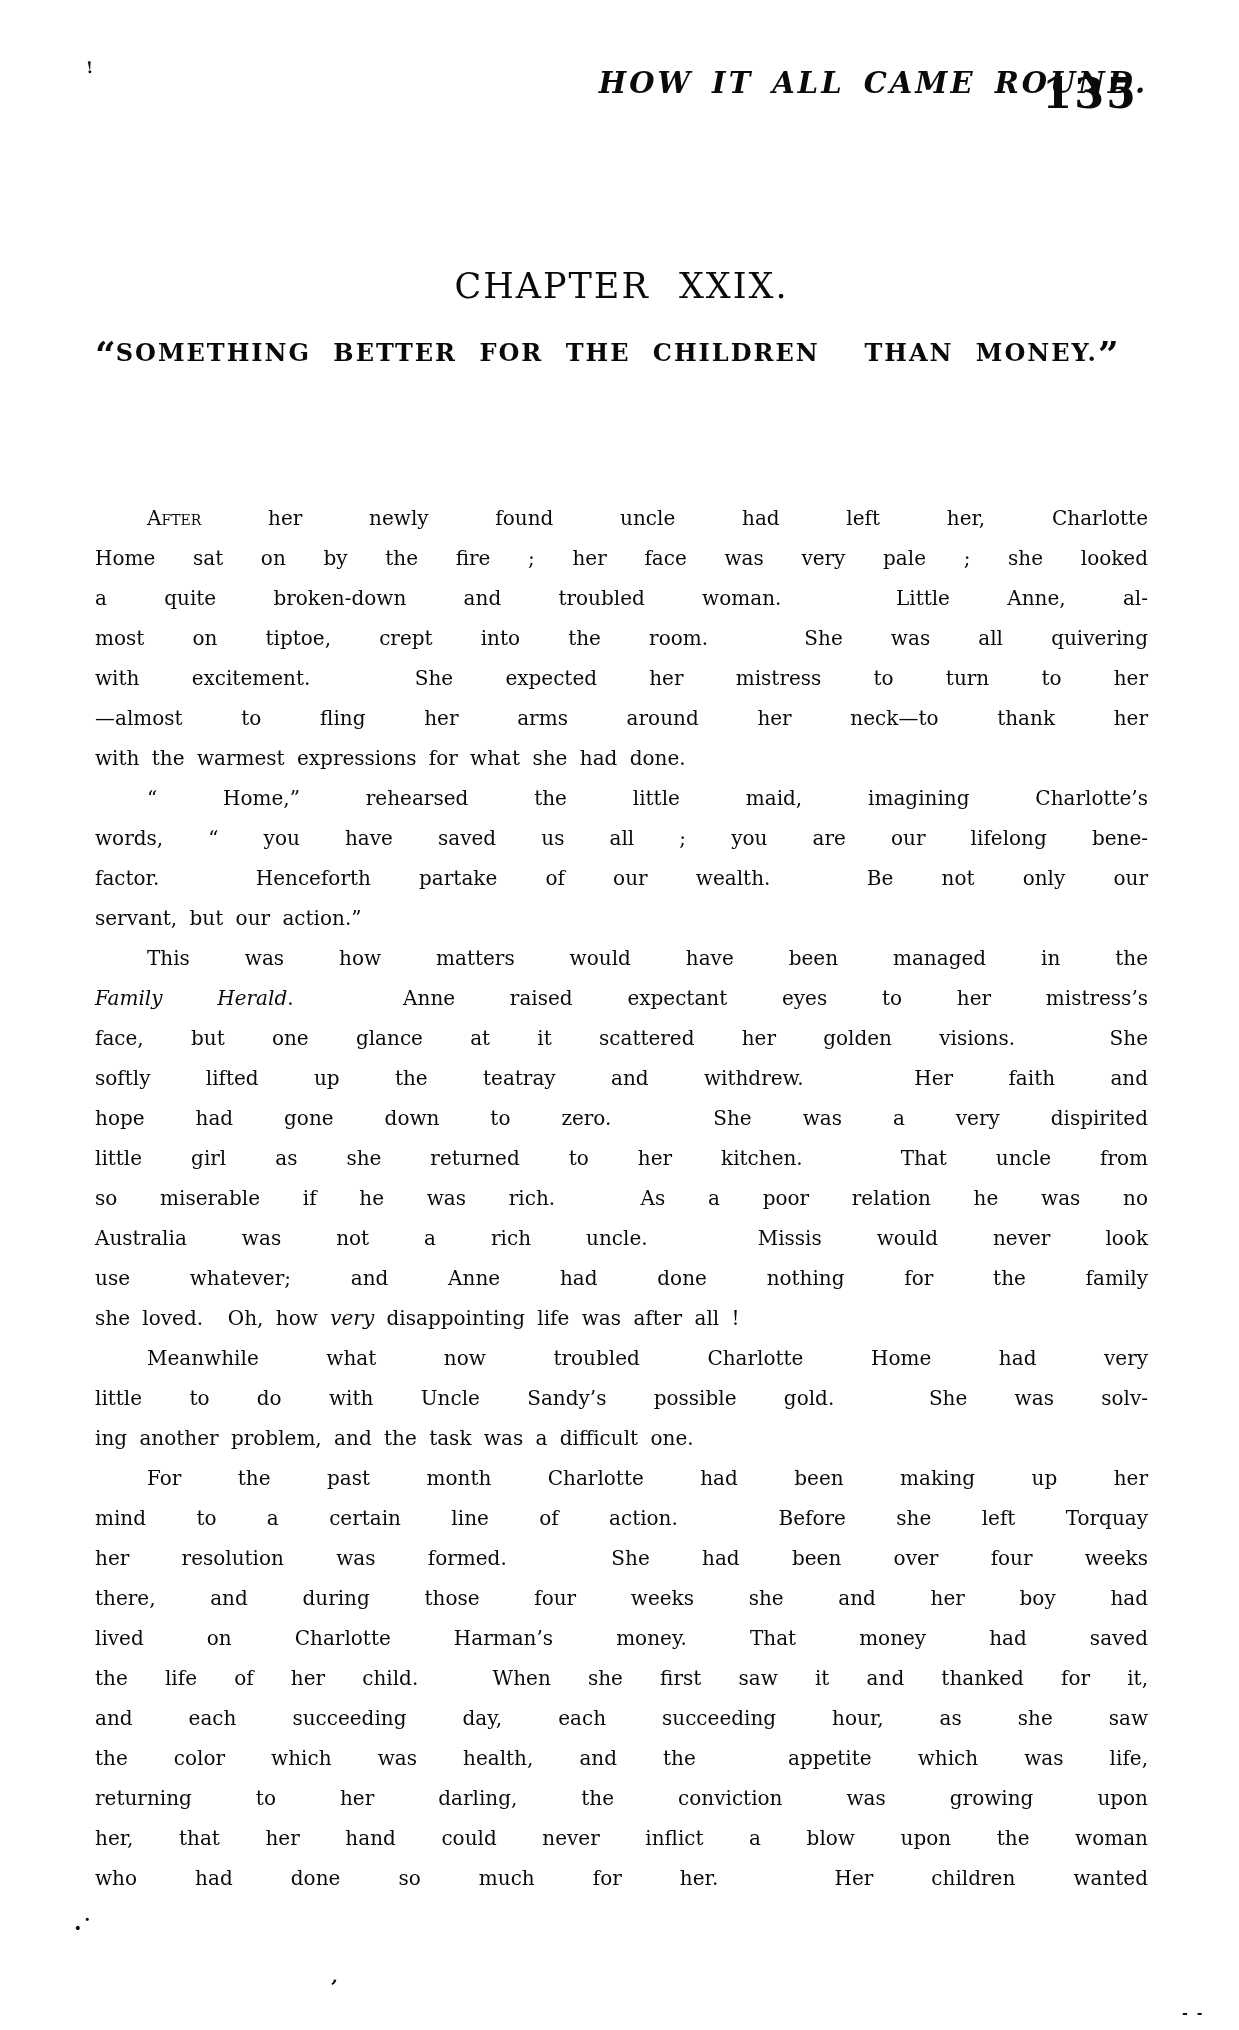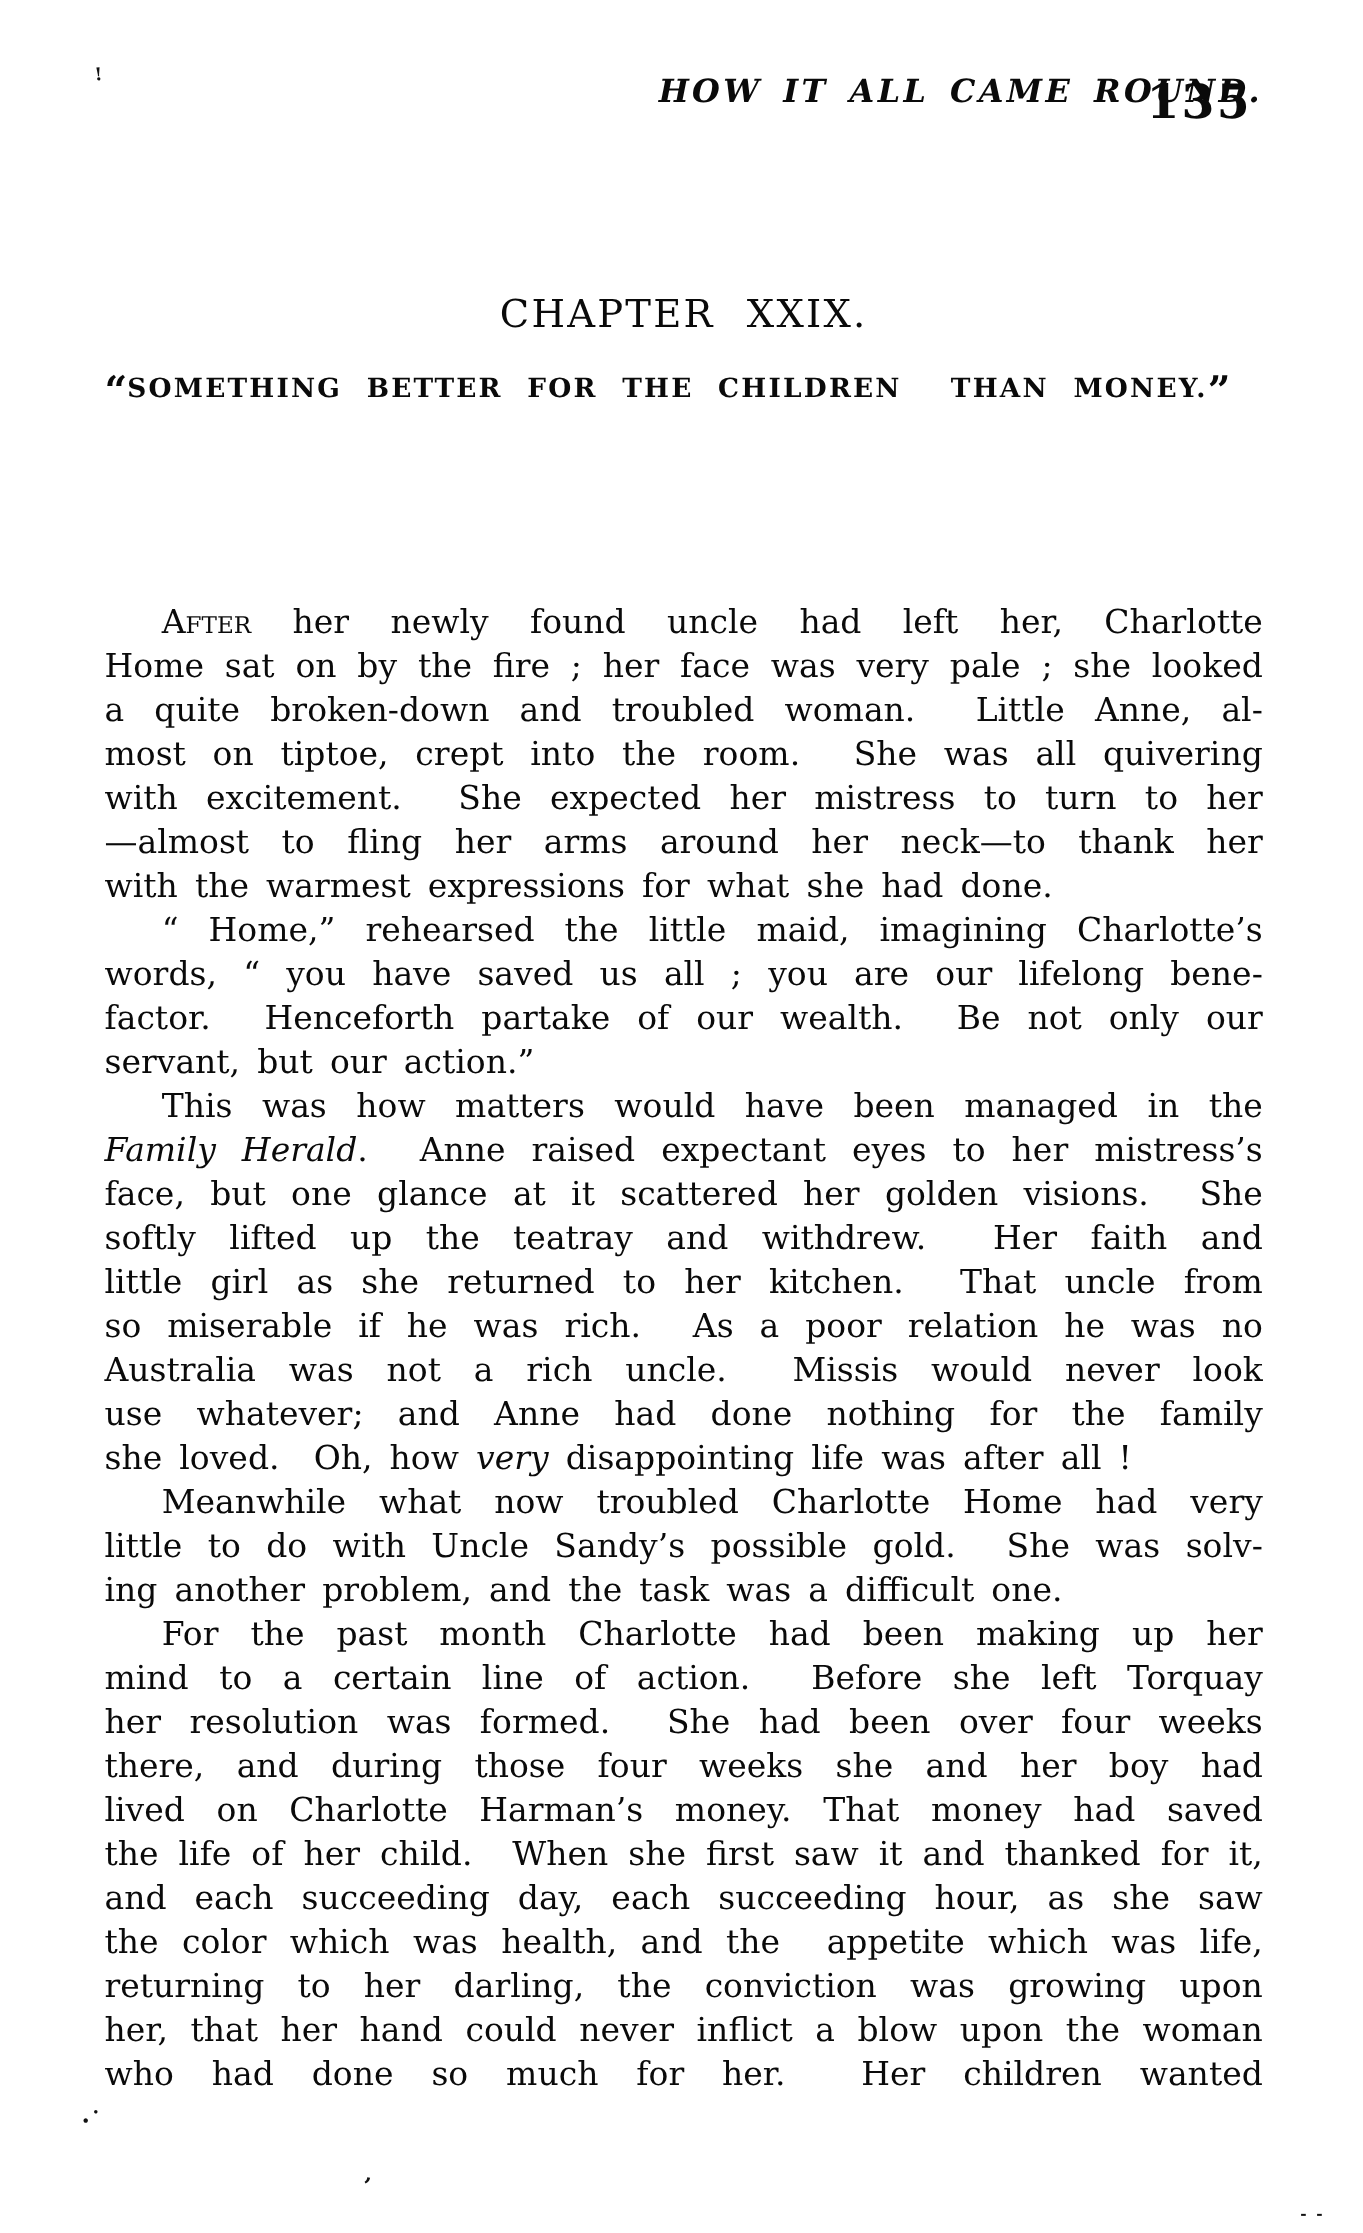--- a/index.html
+++ b/index.html
@@ -68,22 +68,21 @@
     font-size: 1.5em;
     line-height: 0;
     vertical-align: -0.18em;
     letter-spacing: 0;
   }
   .body-text {
     position: absolute;
     left: 95px;
     width: 1053px;
     top: 498px;
-    font-size: 30px;
-    margin-top: 48px;
+    font-size: 20px;
   }
   .line {
     height: 40px;
     line-height: 40px;
     text-align: justify;
     text-align-last: justify;
     white-space: nowrap;
   }
   .line.para-end {
     text-align: center;
@@ -128,20 +127,21 @@
       <div class="line"><span>—almost to fling her arms around her neck—to thank her</span></div>
       <div class="line para-end"><span>with the warmest expressions for what she had done.</span></div>
       <div class="line indent"><span>“ Home,” rehearsed the little maid, imagining Charlotte’s</span></div>
       <div class="line"><span>words, “ you have saved us all ; you are our lifelong bene-</span></div>
       <div class="line"><span>factor.&nbsp; Henceforth partake of our wealth.&nbsp; Be not only our</span></div>
       <div class="line para-end"><span>servant, but our action.”</span></div>
       <div class="line indent"><span>This was how matters would have been managed in the</span></div>
       <div class="line"><span class="i">Family Herald</span><span>.&nbsp; Anne raised expectant eyes to her mistress’s</span></div>
       <div class="line"><span>face, but one glance at it scattered her golden visions.&nbsp; She</span></div>
       <div class="line"><span>softly lifted up the teatray and withdrew.&nbsp; Her faith and</span></div>
+      <div class="line"><span>hope had gone down to zero.&nbsp; She was a very dispirited</span></div>
       <div class="line"><span>little girl as she returned to her kitchen.&nbsp; That uncle from</span></div>
       <div class="line"><span>so miserable if he was rich.&nbsp; As a poor relation he was no</span></div>
       <div class="line"><span>Australia was not a rich uncle.&nbsp; Missis would never look</span></div>
       <div class="line"><span>use whatever; and Anne had done nothing for the family</span></div>
       <div class="line para-end"><span>she loved.&nbsp; Oh, how </span><span class="i">very</span><span> disappointing life was after all !</span></div>
       <div class="line indent"><span>Meanwhile what now troubled Charlotte Home had very</span></div>
       <div class="line"><span>little to do with Uncle Sandy’s possible gold.&nbsp; She was solv-</span></div>
       <div class="line para-end"><span>ing another problem, and the task was a difficult one.</span></div>
       <div class="line indent"><span>For the past month Charlotte had been making up her</span></div>
       <div class="line"><span>mind to a certain line of action.&nbsp; Before she left Torquay</span></div>

